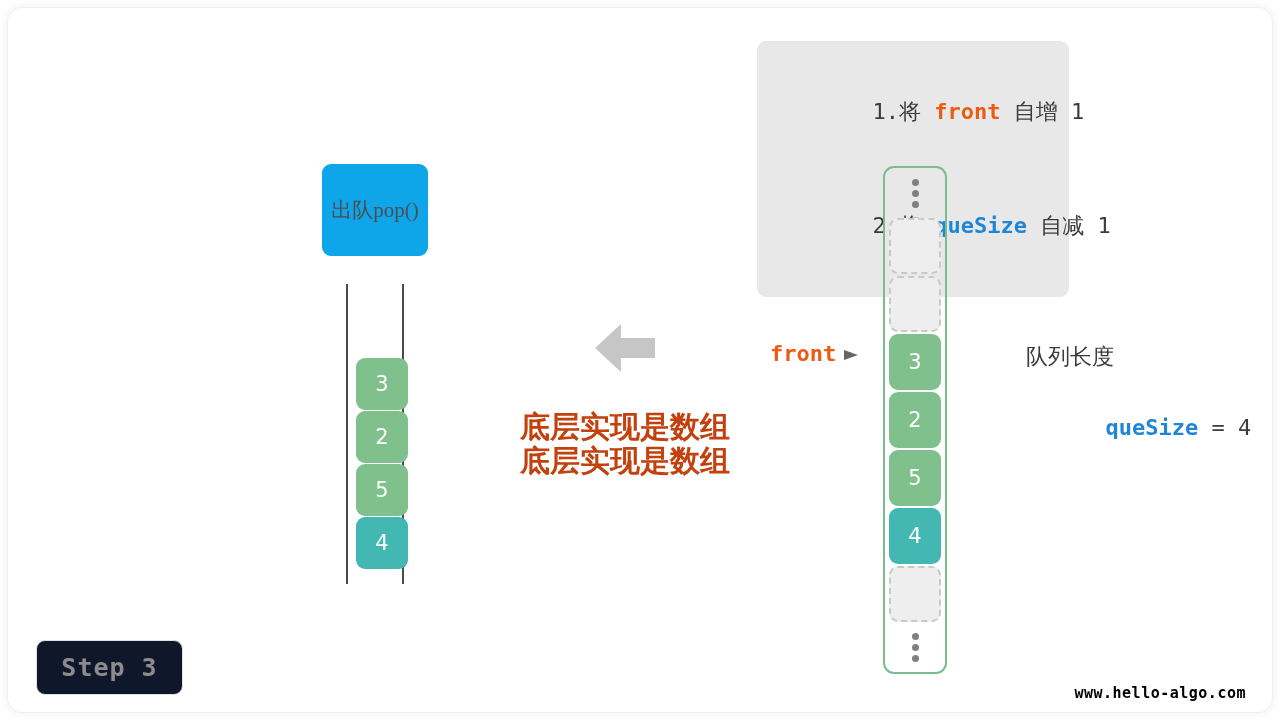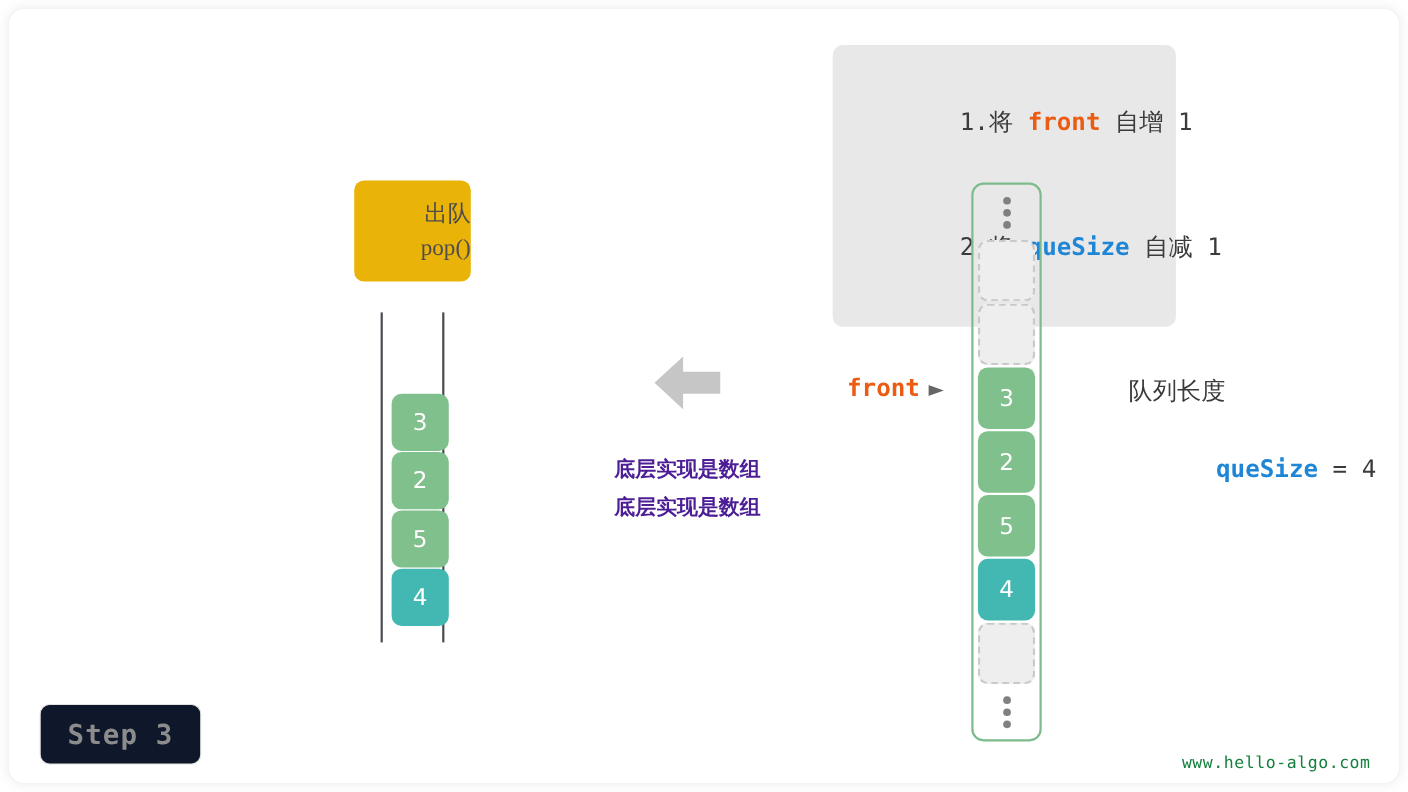--- a/index.html
+++ b/index.html
@@ -58,26 +58,26 @@
     font-weight: bold;
   }
 
   
   #pop-label-box {
     position: absolute;
     left: 322px;
     top: 164px;
     width: 106px;
     height: 92px;
-    background: #eab308;
-    border-radius: 9px;
-    display: flex;
-    flex-direction: column;
-    justify-content: center;
-    align-items: flex-end;
+    background: #0ea5e9;
+    border-radius: 9px;
+    display: flex;
+    flex-direction: row;
+    justify-content: center;
+    align-items: center;
   }
   .pop-line {
     font-family: "DejaVu Sans", "Liberation Sans", sans-serif;
     font-size: 21px;
     line-height: 31px;
     color: #4d4d4d;
   }
   .pop-line.mono {
     font-family: Liberation Serif, serif;
     font-size: 21px;
@@ -135,24 +135,24 @@
   
   #center-caption {
     position: absolute;
     left: 510px;
     top: 410px;
     width: 230px;
     text-align: center;
   }
   .caption-line {
     font-family: "DejaVu Sans", "Liberation Sans", sans-serif;
-    font-size: 19px;
+    font-size: 30px;
     font-weight: bold;
     line-height: 34px;
-    color: #4c1d95;
+    color: #c2410c;
   }
 
   
   #front-pointer {
     position: absolute;
     left: 770px;
     top: 341px;
     display: flex;
     align-items: center;
   }
@@ -259,22 +259,23 @@
     letter-spacing: 1px;
   }
 
   
   #watermark {
     position: absolute;
     right: 34px;
     bottom: 18px;
     font-family: "DejaVu Sans Mono", "Liberation Mono", monospace;
     font-size: 15px;
-    color: #15803d;
+    color: #000000;
     letter-spacing: 0.5px;
+    font-weight: bold;
   }
 </style>
 </head>
 <body>
 
 <div id="canvas">
 
   <div id="page-frame"></div>
 
   <div id="instruction-box">

